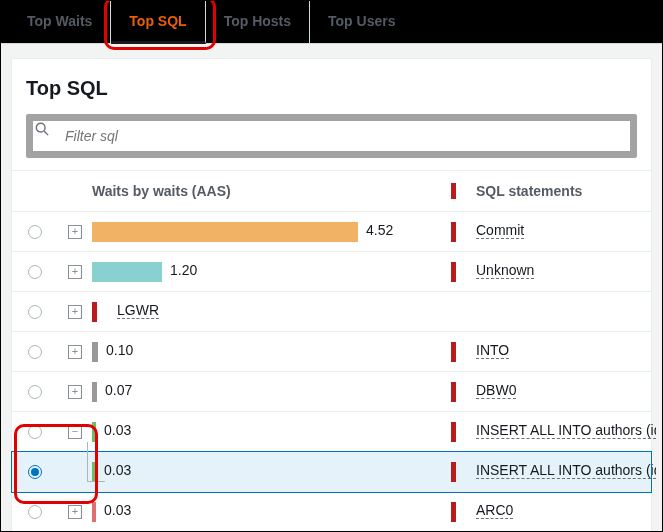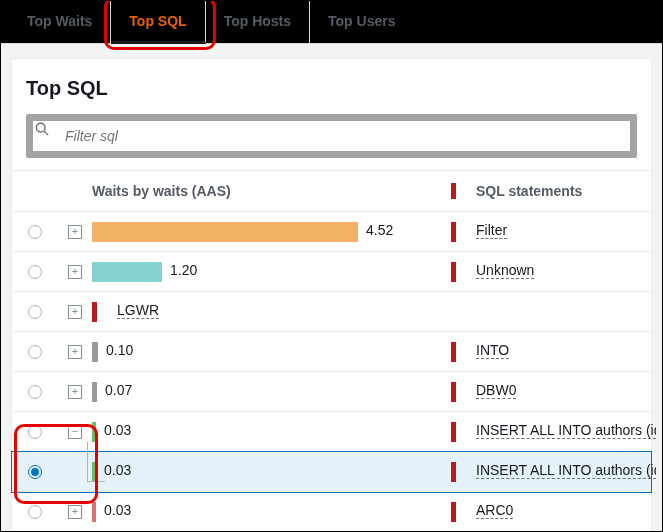--- a/index.html
+++ b/index.html
@@ -68,21 +68,21 @@
           <span class="exp">+</span>
         </div>
         <div class="c-load">
           <div class="bar-wrap">
             <div class="bar" style="width: 266px;">
               <div class="seg" style="width: 266px; background: rgb(242, 178, 102);"></div>
             </div>
             <span class="val">4.52</span>
           </div>
         </div>
-        <div class="c-sql"><span class="sql">Filter</span></div>
+        <div class="c-sql"><span class="sql">Commit</span></div>
       </div>
       <div class="row">
         <div class="c-radio">
           <span class="radio"></span>
         </div>
         <div class="c-exp">
           <span class="exp">+</span>
         </div>
         <div class="c-load">
           <div class="bar-wrap">

